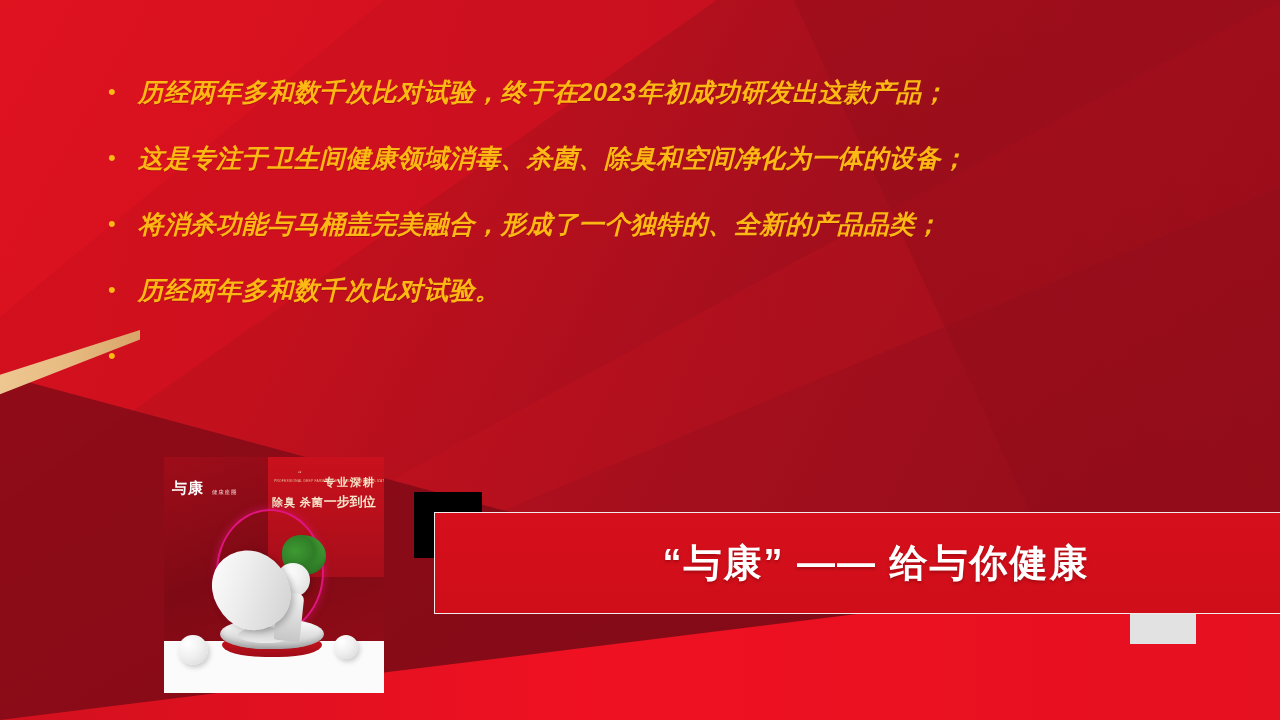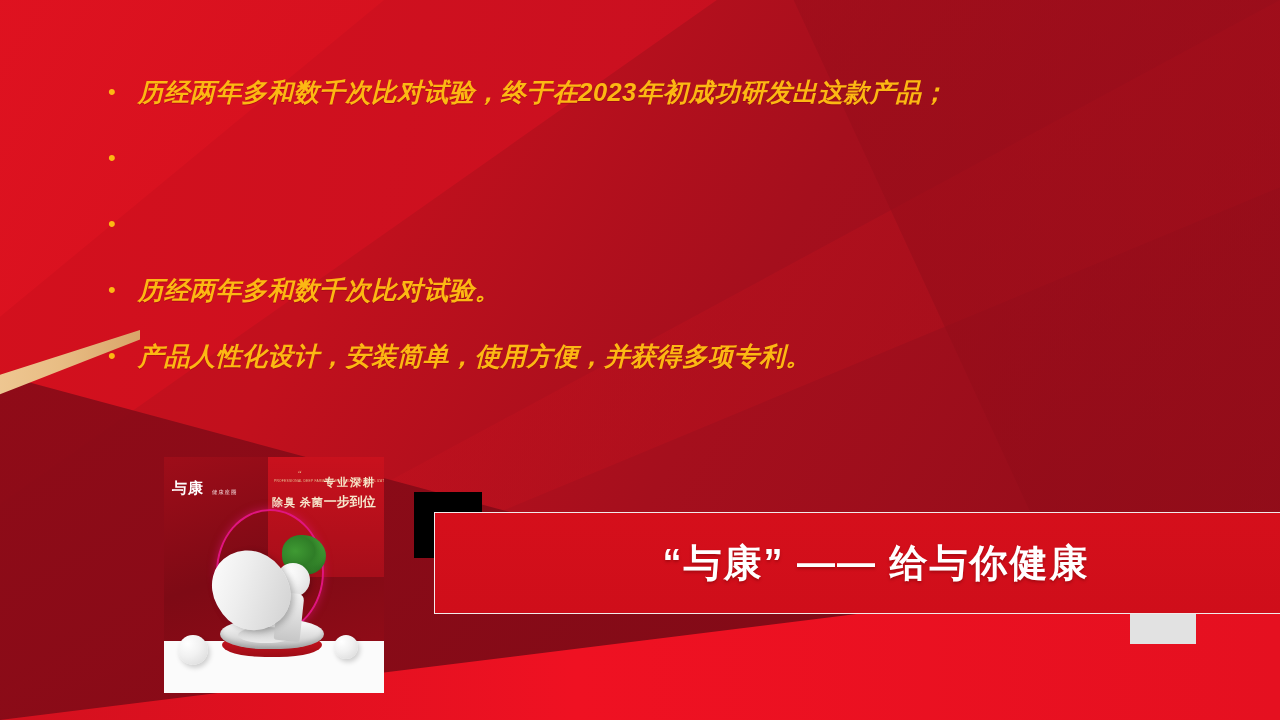--- a/index.html
+++ b/index.html
@@ -259,34 +259,35 @@
 
   <div class="bullets">
 
     <div class="bullet-row">
       <span class="bullet-dot">•</span>
       <span class="bullet-text">历经两年多和数千次比对试验，终于在2023年初成功研发出这款产品；</span>
     </div>
 
     <div class="bullet-row">
       <span class="bullet-dot">•</span>
-    </div>
-
-    <div class="bullet-row">
-      <span class="bullet-dot">•</span>
+      <span class="bullet-text">这是专注于卫生间健康领域消毒、杀菌、除臭和空间净化为一体的设备；</span>
+    </div>
+
+    <div class="bullet-row">
+      <span class="bullet-dot">•</span>
+      <span class="bullet-text">将消杀功能与马桶盖完美融合，形成了一个独特的、全新的产品品类；</span>
     </div>
 
     <div class="bullet-row">
       <span class="bullet-dot">•</span>
       <span class="bullet-text">历经两年多和数千次比对试验。</span>
     </div>
 
     <div class="bullet-row">
       <span class="bullet-dot">•</span>
-      <span class="bullet-text">产品人性化设计，安装简单，使用方便，并获得多项专利。</span>
     </div>
 
   </div>
 
   <div class="product-card">
 
     <div class="pc-poster">
       <span class="p-quote">“</span>
       <span class="p-sub-en">PROFESSIONAL DEEP FARMING  DEODORIZATION STERILIZATION IN ONE STEP</span>
       <span class="p-head">专业深耕</span>

